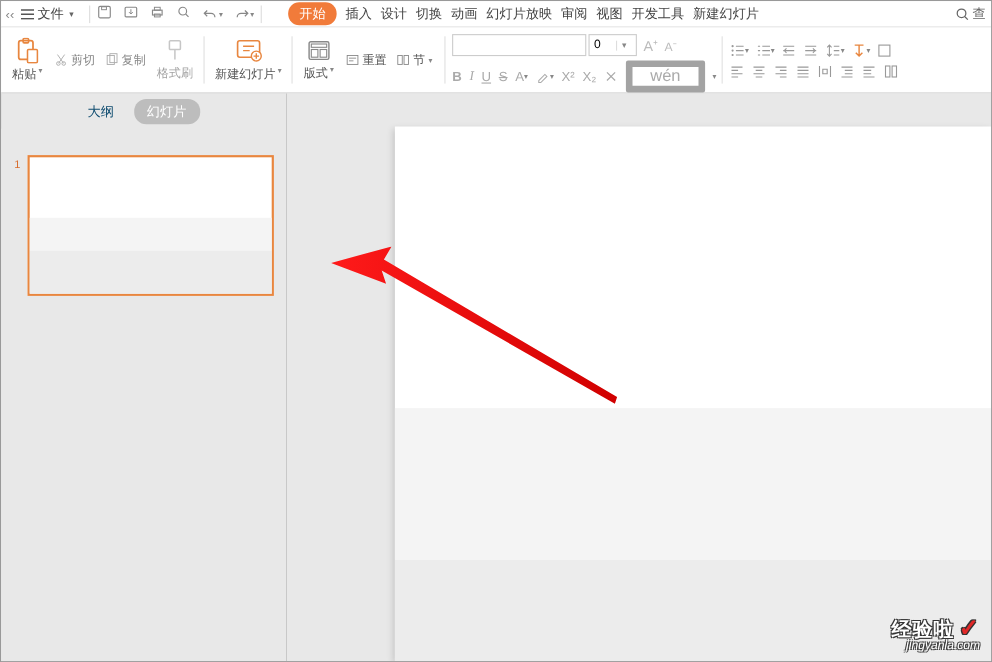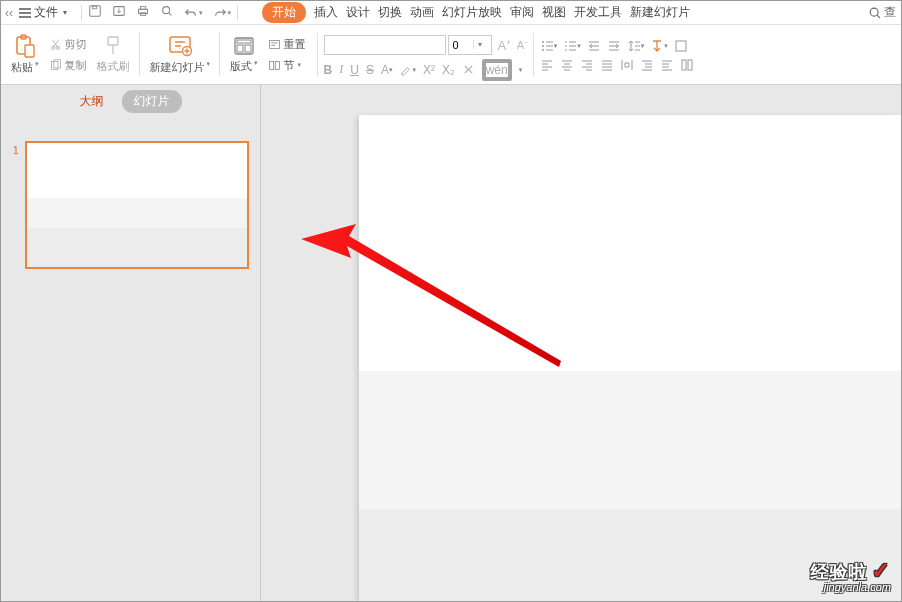--- a/index.html
+++ b/index.html
@@ -19,37 +19,37 @@
 
 .ribbon { height: 60px; background: #fff; border-bottom: 1px solid #d0d0d0; display: flex; align-items: stretch; font-size: 11px; color: #555; }
 .grp { display: flex; flex-direction: column; align-items: center; justify-content: center; padding: 0 6px; position: relative; }
 .grp.row { flex-direction: row; }
 .grp .sep { position: absolute; right: 0; top: 8px; bottom: 8px; width: 1px; background: #e0e0e0; }
 .big-btn { display: flex; flex-direction: column; align-items: center; gap: 2px; padding: 3px 4px; cursor: pointer; }
 .big-btn .lbl { font-size: 11px; display: flex; align-items: flex-start; gap: 2px; }
 .drop-ar { font-size: 7px; color: #888; }
 .small-btn { display: flex; align-items: center; gap: 3px; font-size: 11px; color: #888; cursor: pointer; padding: 1px 2px; }
 .small-btn svg { width: 13px; height: 13px; }
-.col-stack { display: flex; flex-direction: column; gap: 4px; justify-content: center; padding: 0 4px; }
+.col-stack { display: flex; flex-direction: row; gap: 4px; justify-content: center; padding: 0 4px; }
 
 .font-combo { display: flex; align-items: center; border: 1px solid #ccc; height: 20px; background: #fff; }
 .font-combo input { border: none; outline: none; font-size: 11px; padding: 0 4px; background: transparent; }
 .font-combo .arr { width: 14px; text-align: center; font-size: 8px; color: #888; border-left: 1px solid #ddd; cursor: pointer; }
 .font-row { display: flex; align-items: center; gap: 2px; margin-bottom: 4px; }
 .fmt-row { display: flex; align-items: center; gap: 7px; color: #aaa; font-size: 12px; }
 .fmt-row .it { cursor: pointer; display: flex; align-items: center; }
 .fmt-row svg { width: 13px; height: 13px; }
 
 .para-grp { padding: 0 6px; }
 .para-row { display: flex; gap: 6px; color: #888; margin-bottom: 5px; }
 .para-row .it { cursor: pointer; display: flex; align-items: center; }
 .para-row svg { width: 14px; height: 14px; }
 
 .sidepane-hdr { position: absolute; left: 0; top: 84px; width: 259px; height: 32px; display: flex; align-items: center; justify-content: center; gap: 18px; font-size: 12px; }
-.sidepane-hdr .v1 { color: #c2410c; cursor: pointer; }
+.sidepane-hdr .v1 { color: #0c4a6e; cursor: pointer; }
 .sidepane-hdr .v2 { background: #bdbdbd; color: #fff; padding: 3px 12px; border-radius: 11px; cursor: pointer; }
 
 .slide-thumb-area { position: absolute; left: 0; top: 116px; width: 259px; bottom: 0; background: #e8e8e8; }
 .slide-num { position: absolute; left: 12px; top: 28px; font-size: 10px; color: #d86b2a; }
 .thumb { position: absolute; left: 24px; top: 24px; width: 224px; height: 128px; border: 2px solid #e8863f; background: #fff; }
 .thumb .band1 { position: absolute; left: 0; right: 0; top: 55px; height: 30px; background: #f4f4f4; }
 .thumb .band2 { position: absolute; left: 0; right: 0; top: 85px; bottom: 0; background: #ececec; }
 
 .vline { position: absolute; left: 259px; top: 84px; bottom: 0; width: 1px; background: #c8c8c8; }
 
@@ -246,21 +246,21 @@
           </svg>
           <span class="drop-ar">▾</span>
         </span>
       <span class="it">X²</span>
       <span class="it">X₂</span>
       <span class="it">
           <svg viewBox="0 0 14 14">
             <path d="M3 3l8 8M11 3l-8 8" stroke="#aaa" stroke-width="1.2"></path>
           </svg>
         </span>
-      <span class="it" style="font-size:12px;border:4px solid #a3a3a3;padding:0 0;border-radius:2px">wén</span>
+      <span class="it" style="font-size:15px;border:6px solid #a3a3a3;padding:0 16px;border-radius:2px">wén</span>
         <span class="drop-ar">▾</span>
     </div>
     <span class="sep"></span>
   </div>
 
   <div class="grp para-grp" style="align-items:flex-start;padding-top:7px">
     <div class="para-row">
       <span class="it">
           <svg viewBox="0 0 14 14">
             <circle cx="3" cy="3" r="1" fill="#999"></circle>

